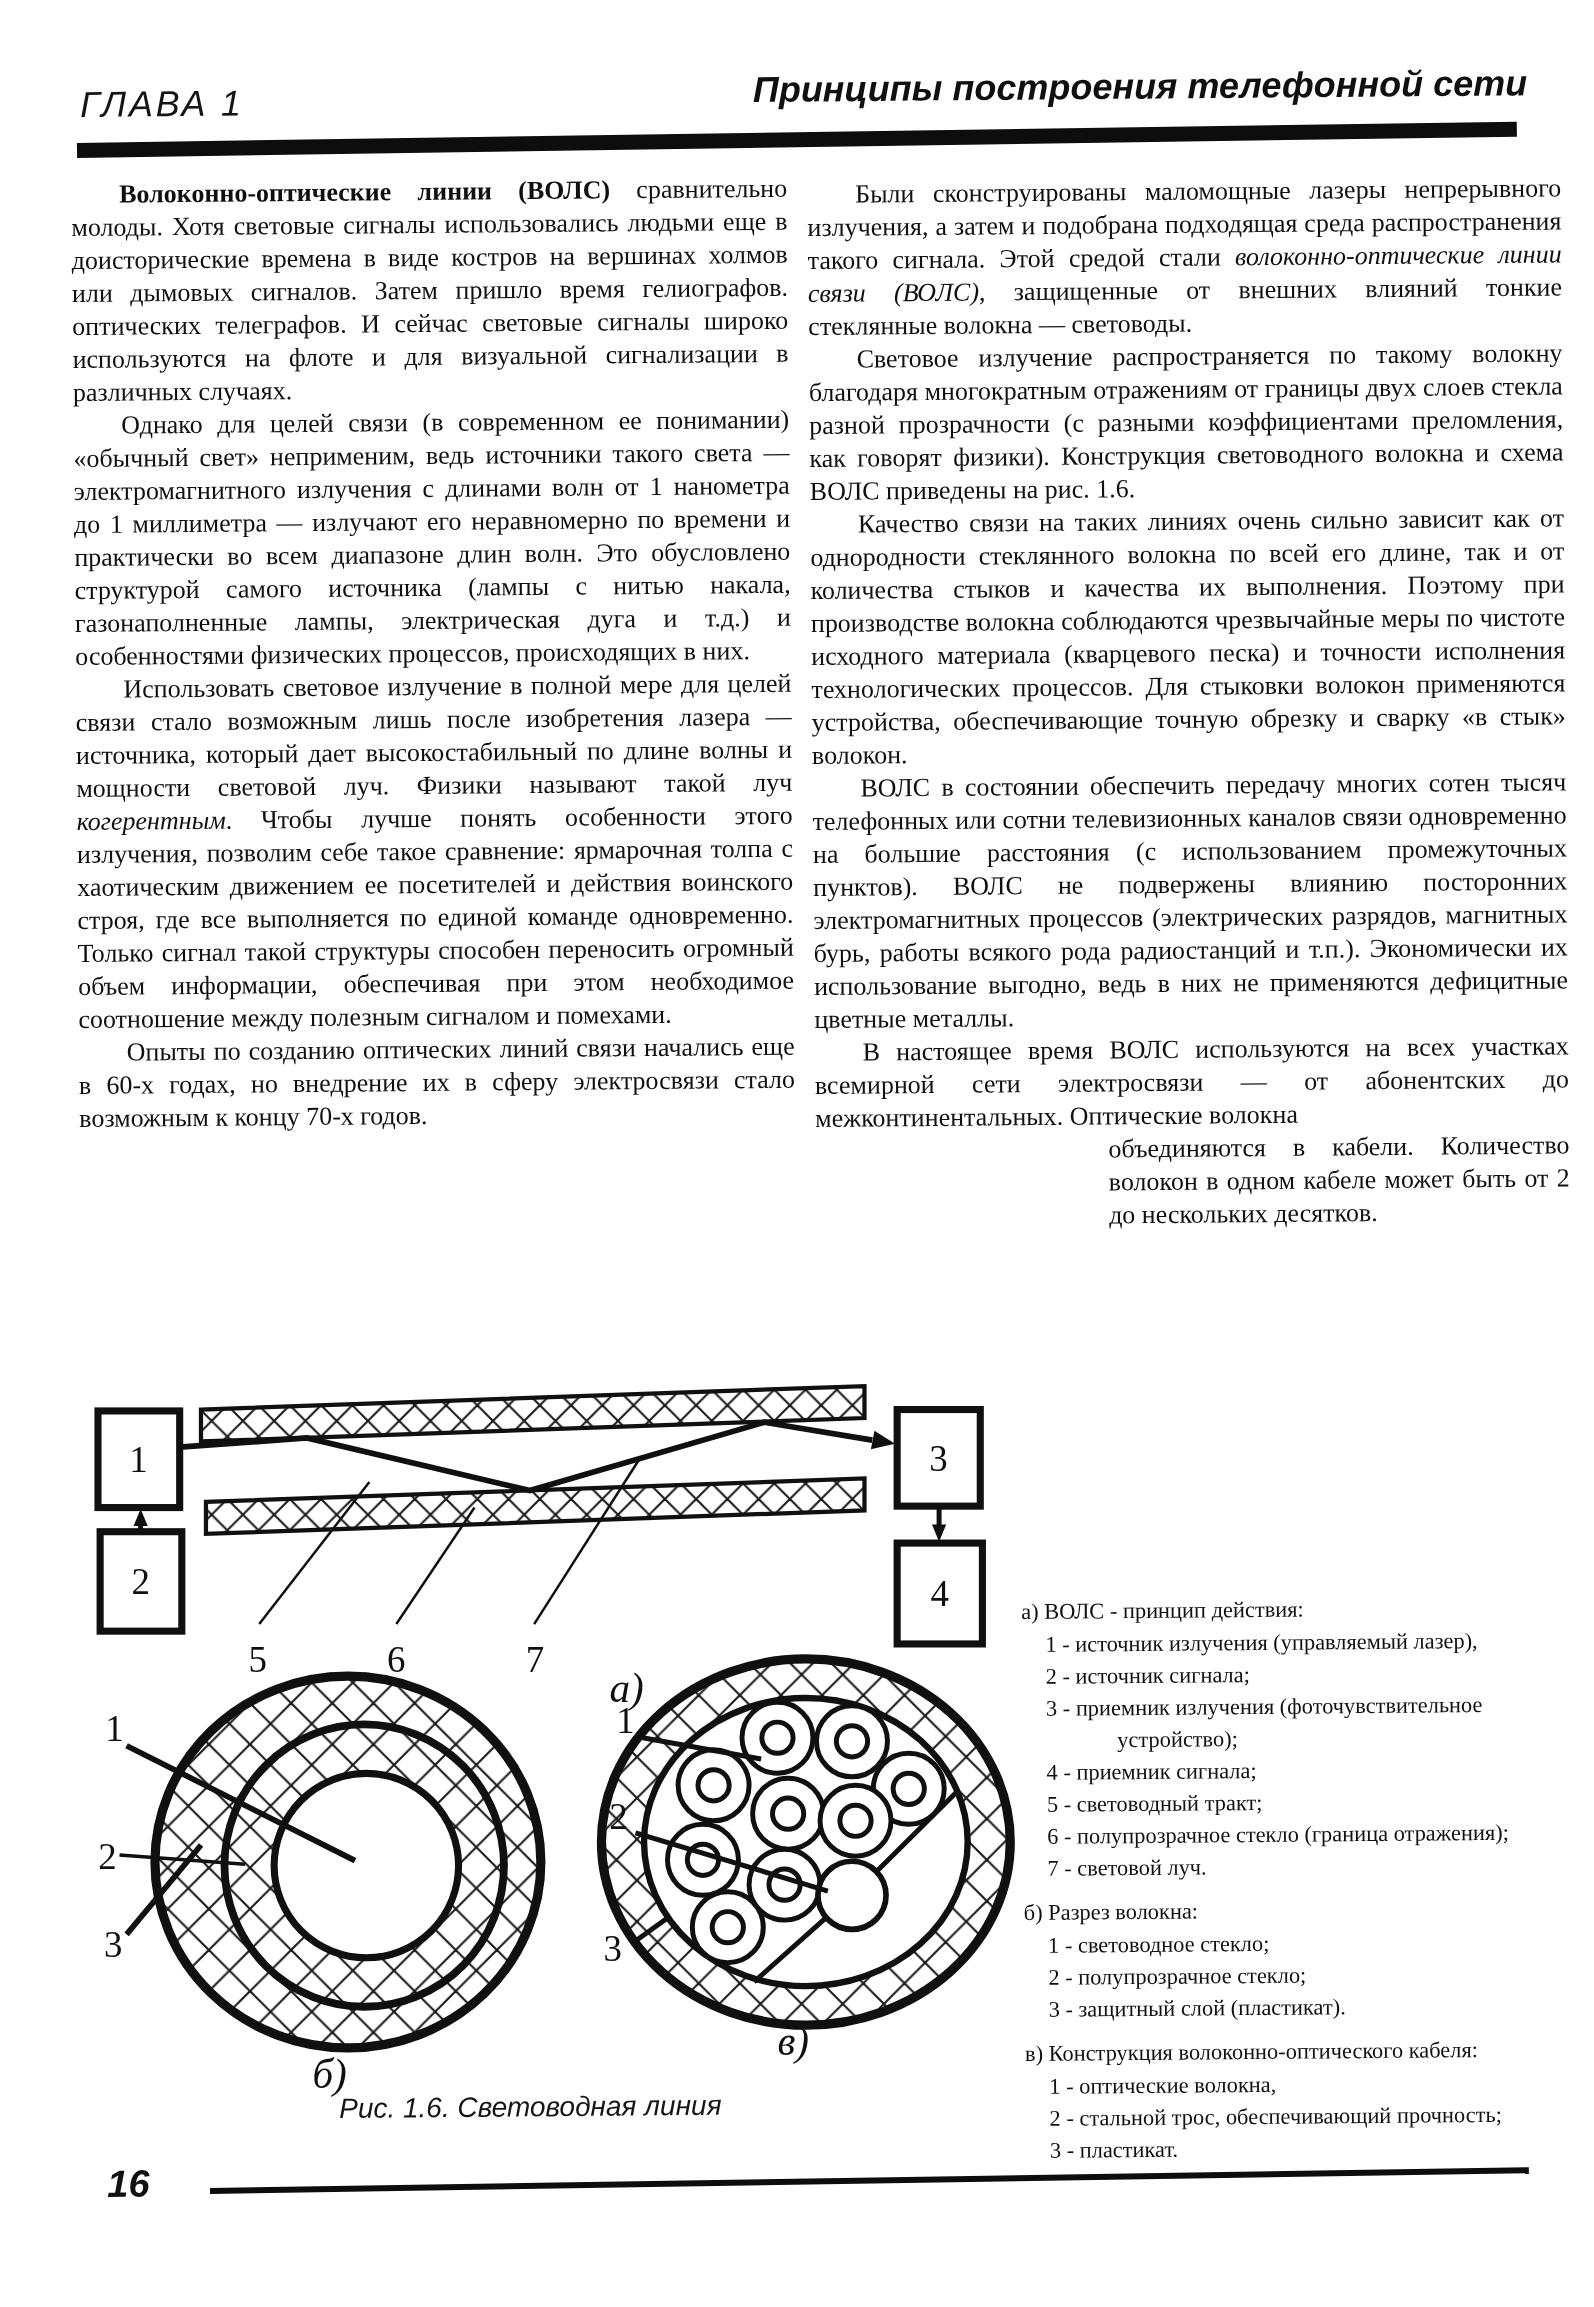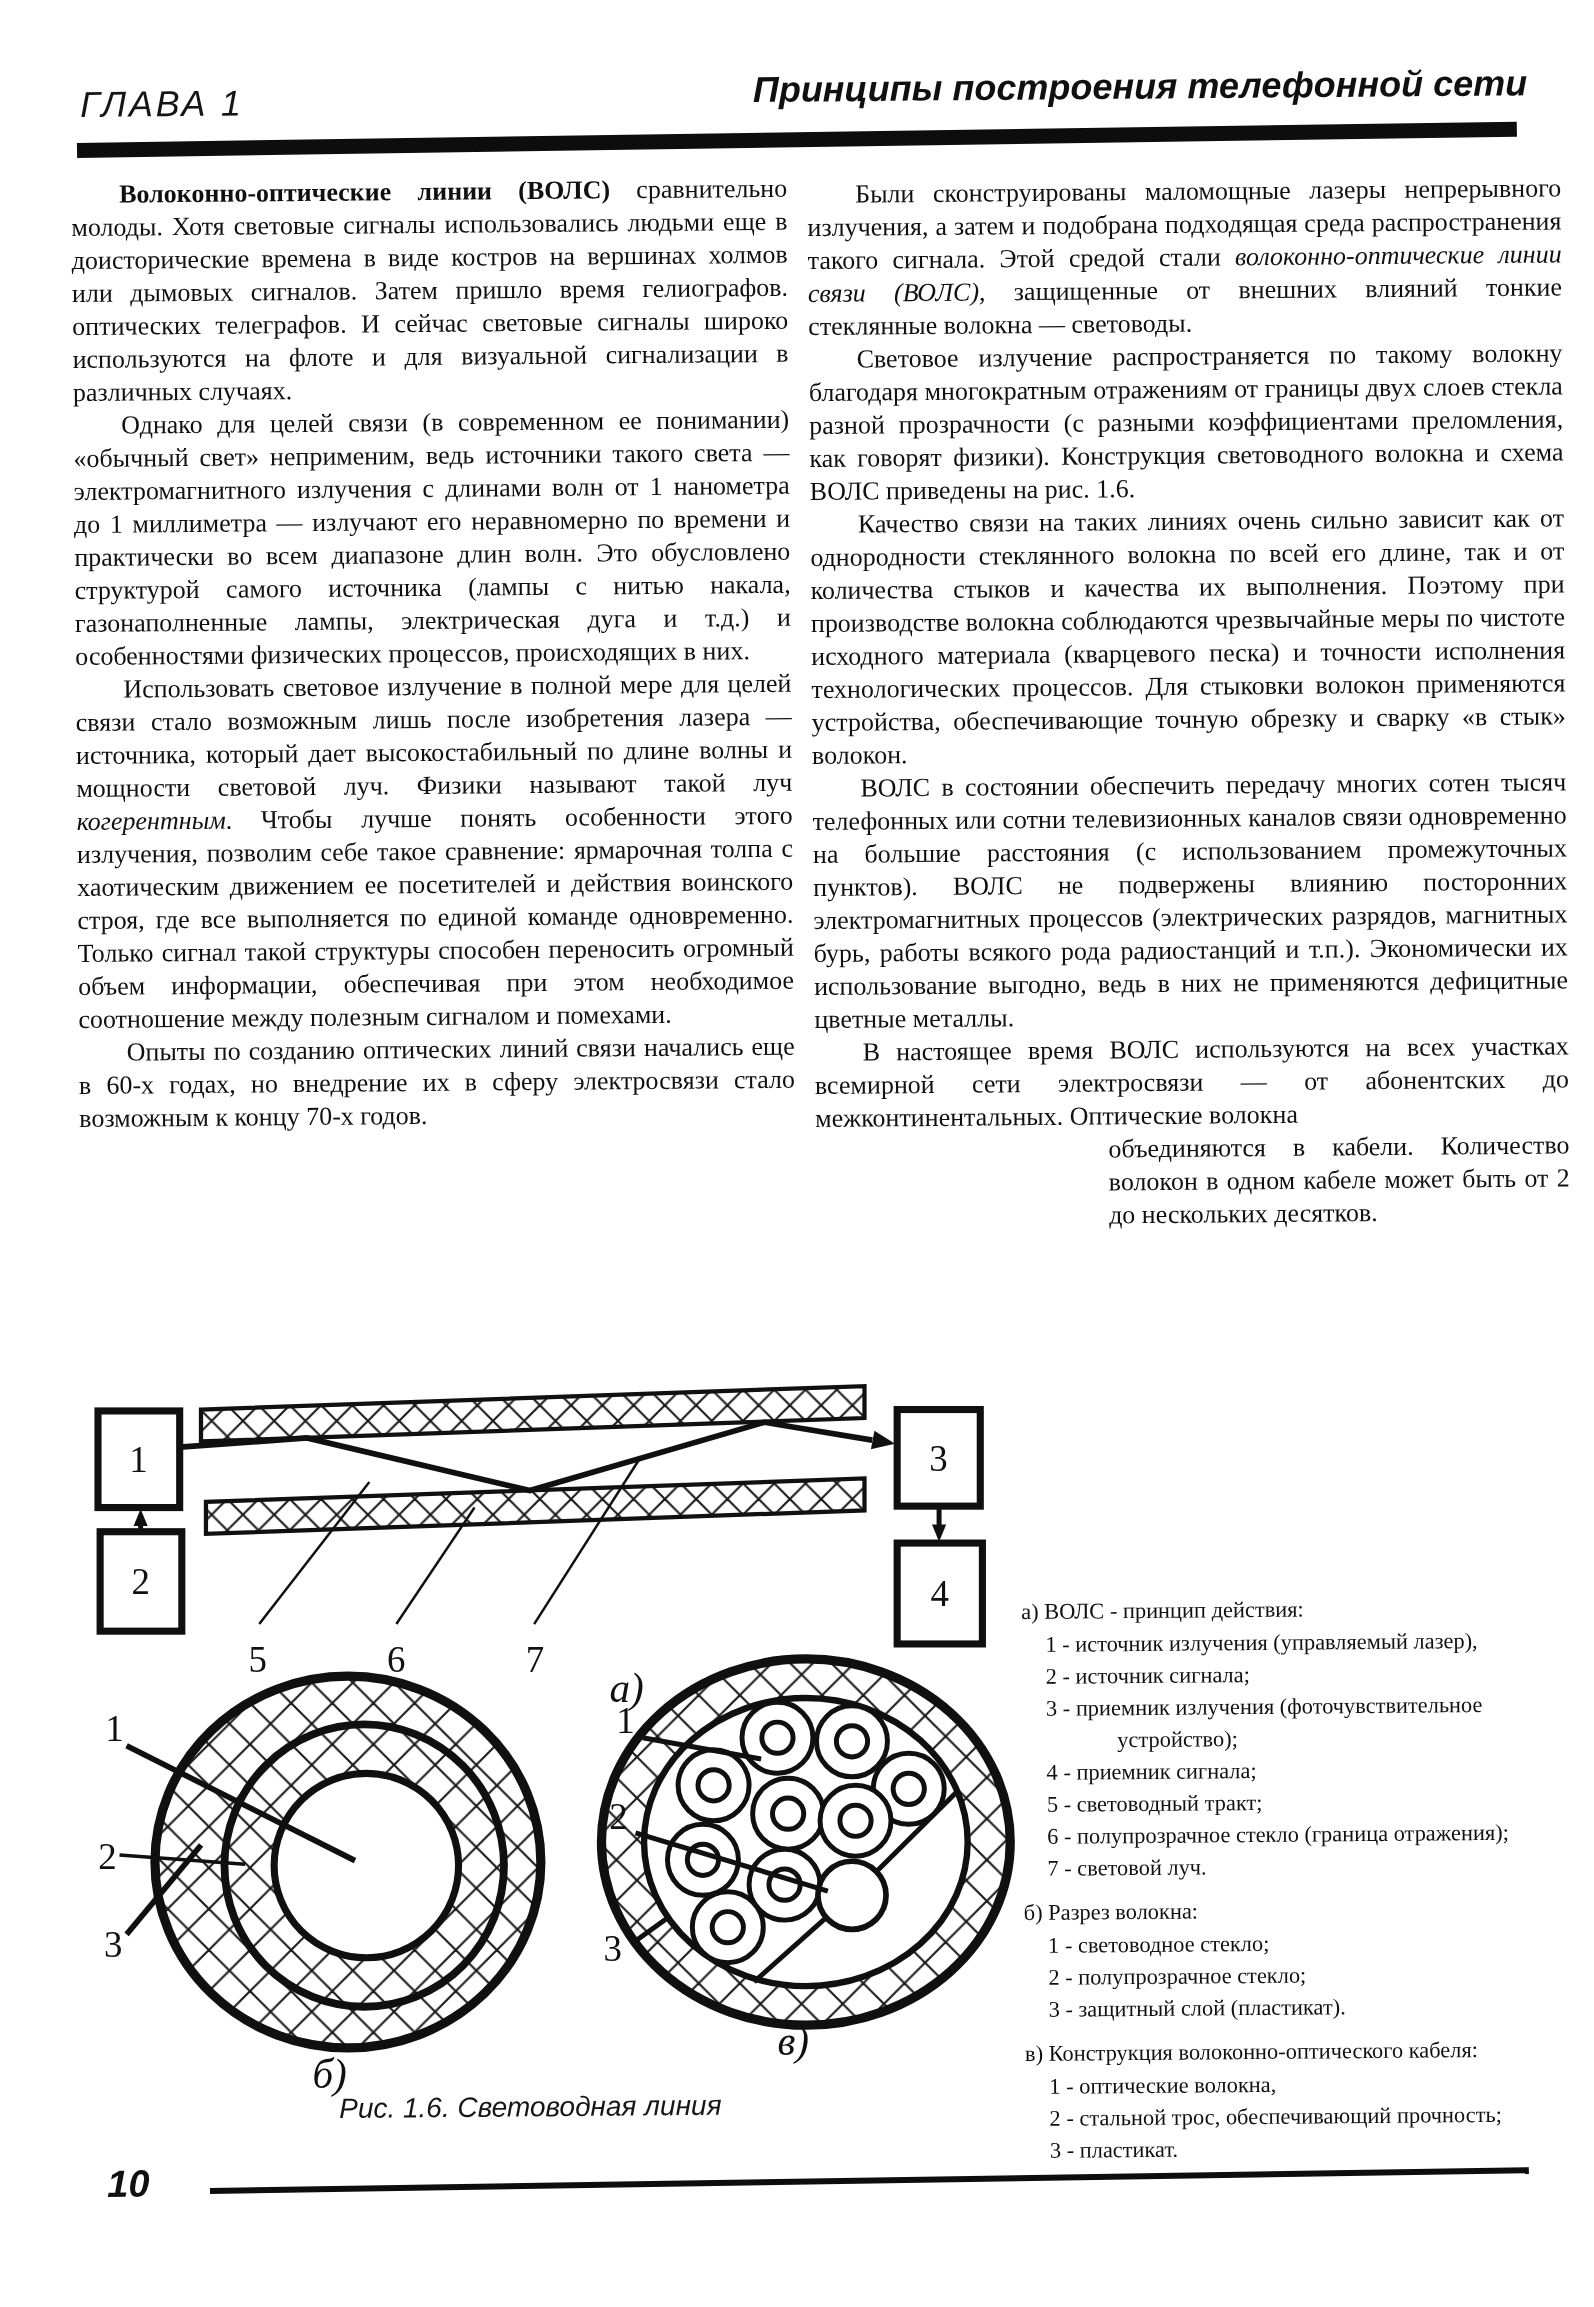--- a/index.html
+++ b/index.html
@@ -204,15 +204,15 @@
   <p class="item">2 - полупрозрачное стекло;</p>
   <p class="item">3 - защитный слой (пластикат).</p>
   <p class="gtitle group">в) Конструкция волоконно-оптического кабеля:</p>
   <p class="item">1 - оптические волокна,</p>
   <p class="item">2 - стальной трос, обеспечивающий прочность;</p>
   <p class="item">3 - пластикат.</p>
 </div>
 
 <div class="abs caption skew" style="left:339px;top:2093px">Рис. 1.6. Световодная линия</div>
 
-<div class="abs pagenum skew" style="left:107px;top:2163px">10</div>
+<div class="abs pagenum skew" style="left:107px;top:2163px">16</div>
 <div class="abs rule" style="left:210px;top:2188px;width:1319px;height:6.4px;transform:rotate(-0.9deg);transform-origin:0 50%"></div>
 
 
 </body></html>

